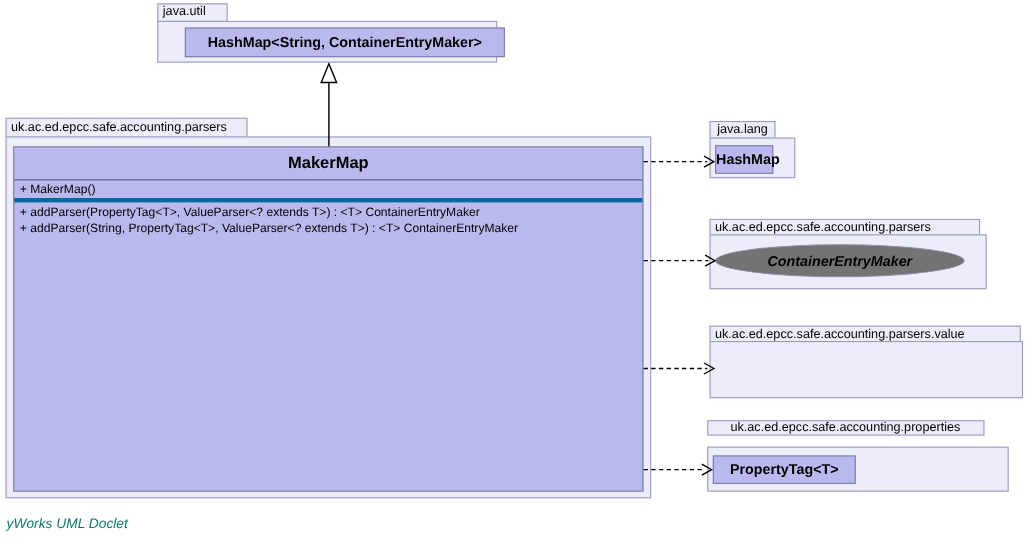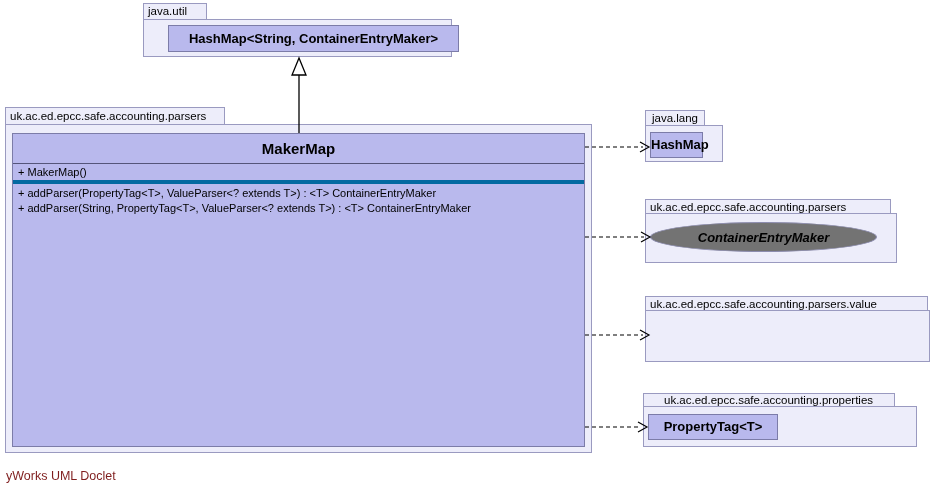--- a/index.html
+++ b/index.html
@@ -32,22 +32,23 @@
     font-size:15px;border-bottom:1px solid #55557a;
   }
   .mm-ctor{
     height:16px;line-height:16px;font-size:11px;padding-left:5px;
     border-bottom:4px solid #0369a1;white-space:nowrap;
   }
   .mm-methods{padding:2px 0 0 5px;}
   .mm-method{font-size:11px;line-height:15px;white-space:nowrap;}
   #arrows{position:absolute;left:0;top:0;z-index:3;pointer-events:none;}
   #footer{
-    position:absolute;left:6px;top:469px;font-size:12.5px;color:#7f1d1d;
+    position:absolute;left:6px;top:469px;font-size:12.5px;color:#0f766e;
     white-space:nowrap;
+    font-style:italic;
   }
 </style>
 </head>
 <body>
 
 <div id="canvas">
 
   <div class="pkg-tab" style="left:143px;top:3px;min-width:64px;height:17px;">java.util</div>
   <div class="pkg-body" style="left:143px;top:19px;width:309px;height:38px;"></div>
   <div class="class-box" style="left:168px;top:25px;width:291px;height:27px;line-height:25px;">HashMap&lt;String, ContainerEntryMaker&gt;</div>
@@ -67,21 +68,21 @@
   <div class="pkg-body" style="left:645px;top:125px;width:78px;height:37px;"></div>
   <div class="class-box" style="left:650px;top:132px;width:53px;height:26px;line-height:24px;">HashMap</div>
 
   <div class="pkg-tab" style="left:645px;top:199px;min-width:246px;height:15px;line-height:12px;">uk.ac.ed.epcc.safe.accounting.parsers</div>
   <div class="pkg-body" style="left:645px;top:213px;width:252px;height:50px;"></div>
   <div class="iface-ellipse" style="left:650px;top:222px;width:227px;height:30px;">ContainerEntryMaker</div>
 
   <div class="pkg-tab" style="left:645px;top:296px;min-width:283px;height:15px;line-height:12px;">uk.ac.ed.epcc.safe.accounting.parsers.value</div>
   <div class="pkg-body" style="left:645px;top:310px;width:285px;height:52px;"></div>
 
-  <div class="pkg-tab" style="left:643px;top:393px;min-width:252px;height:14px;line-height:11px;padding-left:20px;">uk.ac.ed.epcc.safe.accounting.properties</div>
+  <div class="pkg-tab" style="left:643px;top:382px;min-width:252px;height:14px;line-height:11px;padding-left:20px;">uk.ac.ed.epcc.safe.accounting.properties</div>
   <div class="pkg-body" style="left:643px;top:406px;width:274px;height:41px;"></div>
   <div class="class-box" style="left:648px;top:414px;width:130px;height:26px;line-height:24px;">PropertyTag&lt;T&gt;</div>
 
   <svg id="arrows" width="934" height="493">
 
     <g>
       <line x1="299" y1="133" x2="299" y2="75" stroke="#000" stroke-width="1.3"></line>
       <polygon points="299,58 292,75 306,75" fill="#ffffff" stroke="#000" stroke-width="1.3"></polygon>
     </g>
 

